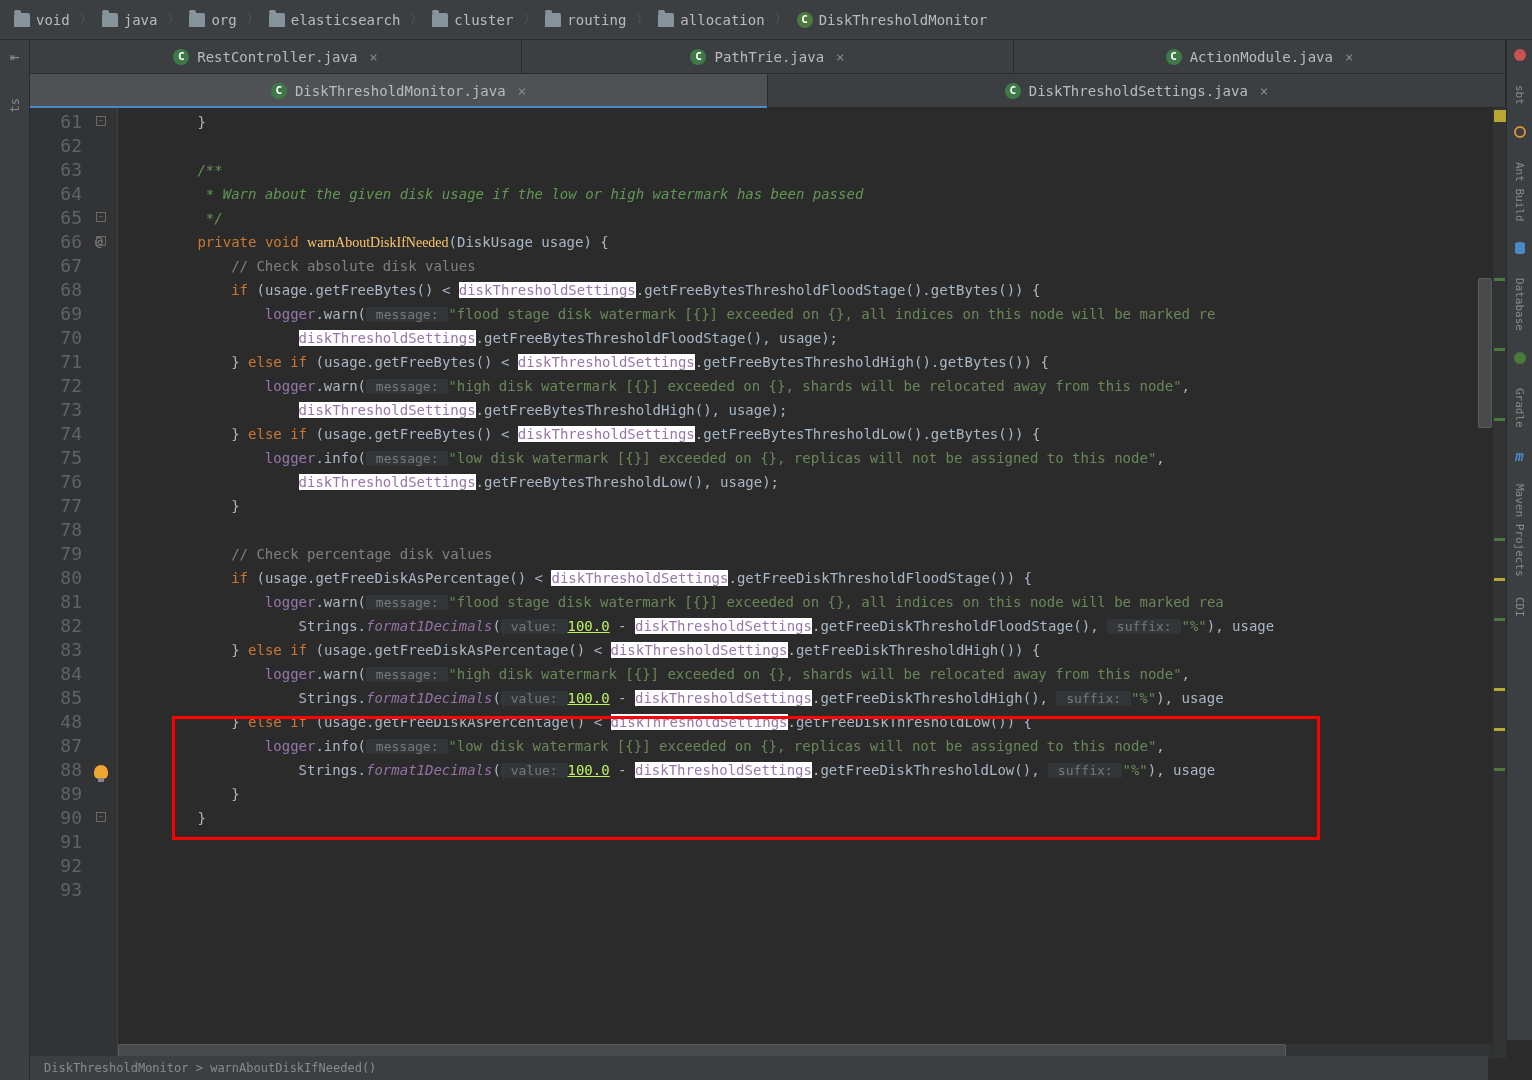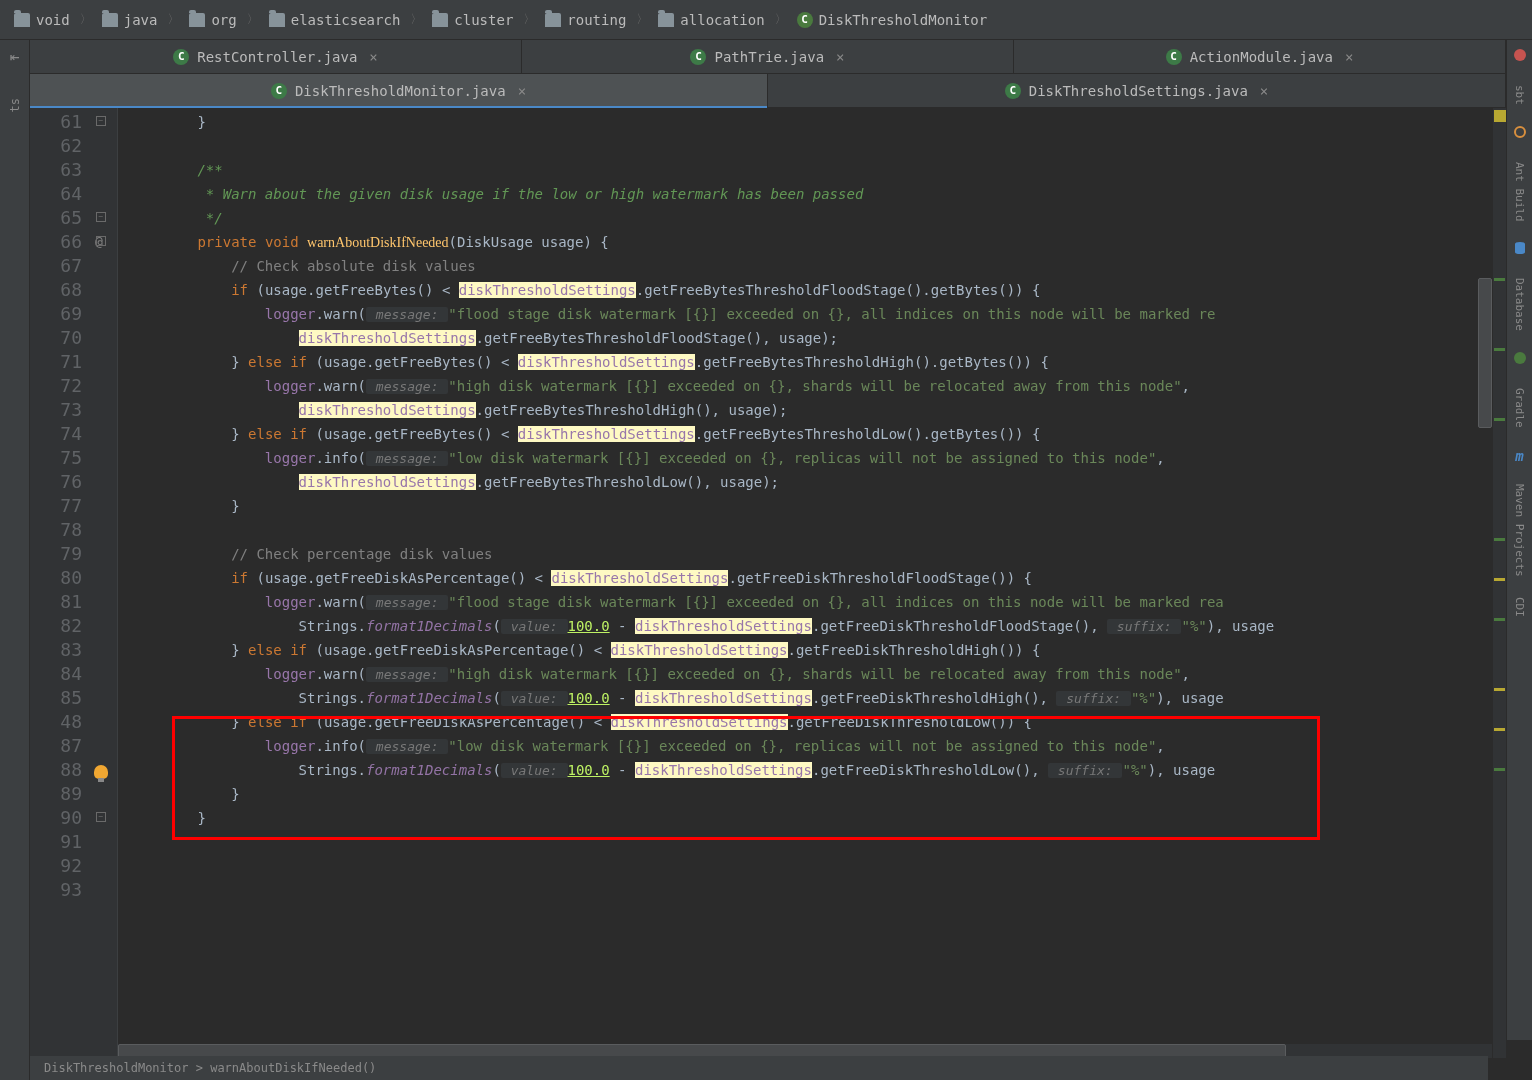--- a/index.html
+++ b/index.html
@@ -24,28 +24,28 @@
 .tab .close { color:#8a8a8a; font-size:14px; margin-left:4px; cursor:pointer; }
 .editor-area { flex:1; display:flex; background:#2b2b2b; position:relative; overflow:hidden; }
 .lnums { width:60px; background:#313335; color:#606366; text-align:right; padding:2px 8px 2px 0; font-size:18px; line-height:24px; user-select:none; }
 .gutter2 { width:28px; background:#313335; border-right:1px solid #3c3f41; position:relative; }
 .fold { position:absolute; left:6px; width:10px; height:10px; border:1px solid #6a6a6a; color:#6a6a6a; font-size:8px; line-height:8px; text-align:center; cursor:pointer; }
 .bulb { position:absolute; left:4px; width:14px; height:14px; background:#f0a732; border-radius:50% 50% 35% 35%; }
 .bulb::after { content:''; position:absolute; bottom:-3px; left:4px; width:6px; height:4px; background:#888; }
 .at-sign { position:absolute; left:5px; color:#808080; font-size:13px; }
 .code { flex:1; padding:2px 0 2px 12px; line-height:24px; white-space:pre; overflow:hidden; position:relative; }
 .codeline { height:24px; }
-.hl-usage { background:#fef9c3; }
+.hl-usage { background:#ffffff; }
 .kw { color:#cc7832; }
 .methoddecl { color:#ffc66d;font-family:Liberation Serif, serif; }
 .comment-line { color:#808080; }
 .doc { color:#629755; font-style:italic; }
 .str { color:#6a8759; }
 .num { color:#bef264;text-decoration:underline; }
-.param-hint { color:#787878; background:#333638; padding:0 2px; border-radius:2px; font-size:13px;font-style:italic; }
+.param-hint { color:#787878; background:#333638; padding:0 2px; border-radius:2px; font-size:13px; }
 .field { color:#9876aa; }
 .fielditalic { color:#9373a5; font-style:italic; }
 .ident { color:#a9b7c6; }
 .punct { color:#a9b7c6; }
 .highlight-box { position:absolute; border:3px solid #ff0000; pointer-events:none; }
 .minimap { width:14px; background:#313335; position:relative; border-left:1px solid #2b2b2b; }
 .mm-mark { position:absolute; left:1px; right:1px; height:3px; }
 .mm-yellow { background:#b8a832; }
 .mm-green { background:#4a7a3e; }
 .mm-warn { position:absolute; top:2px; left:1px; width:12px; height:12px; background:#b8a832; }

